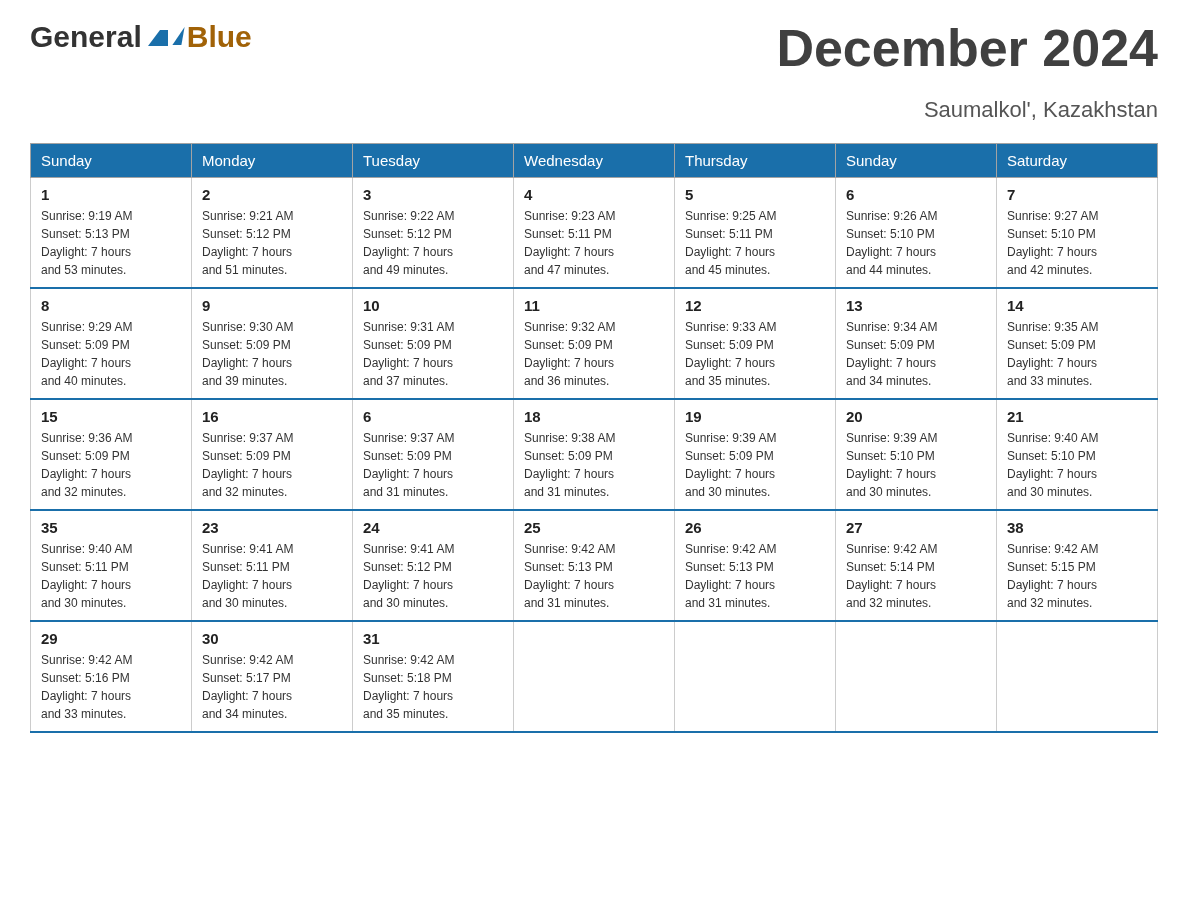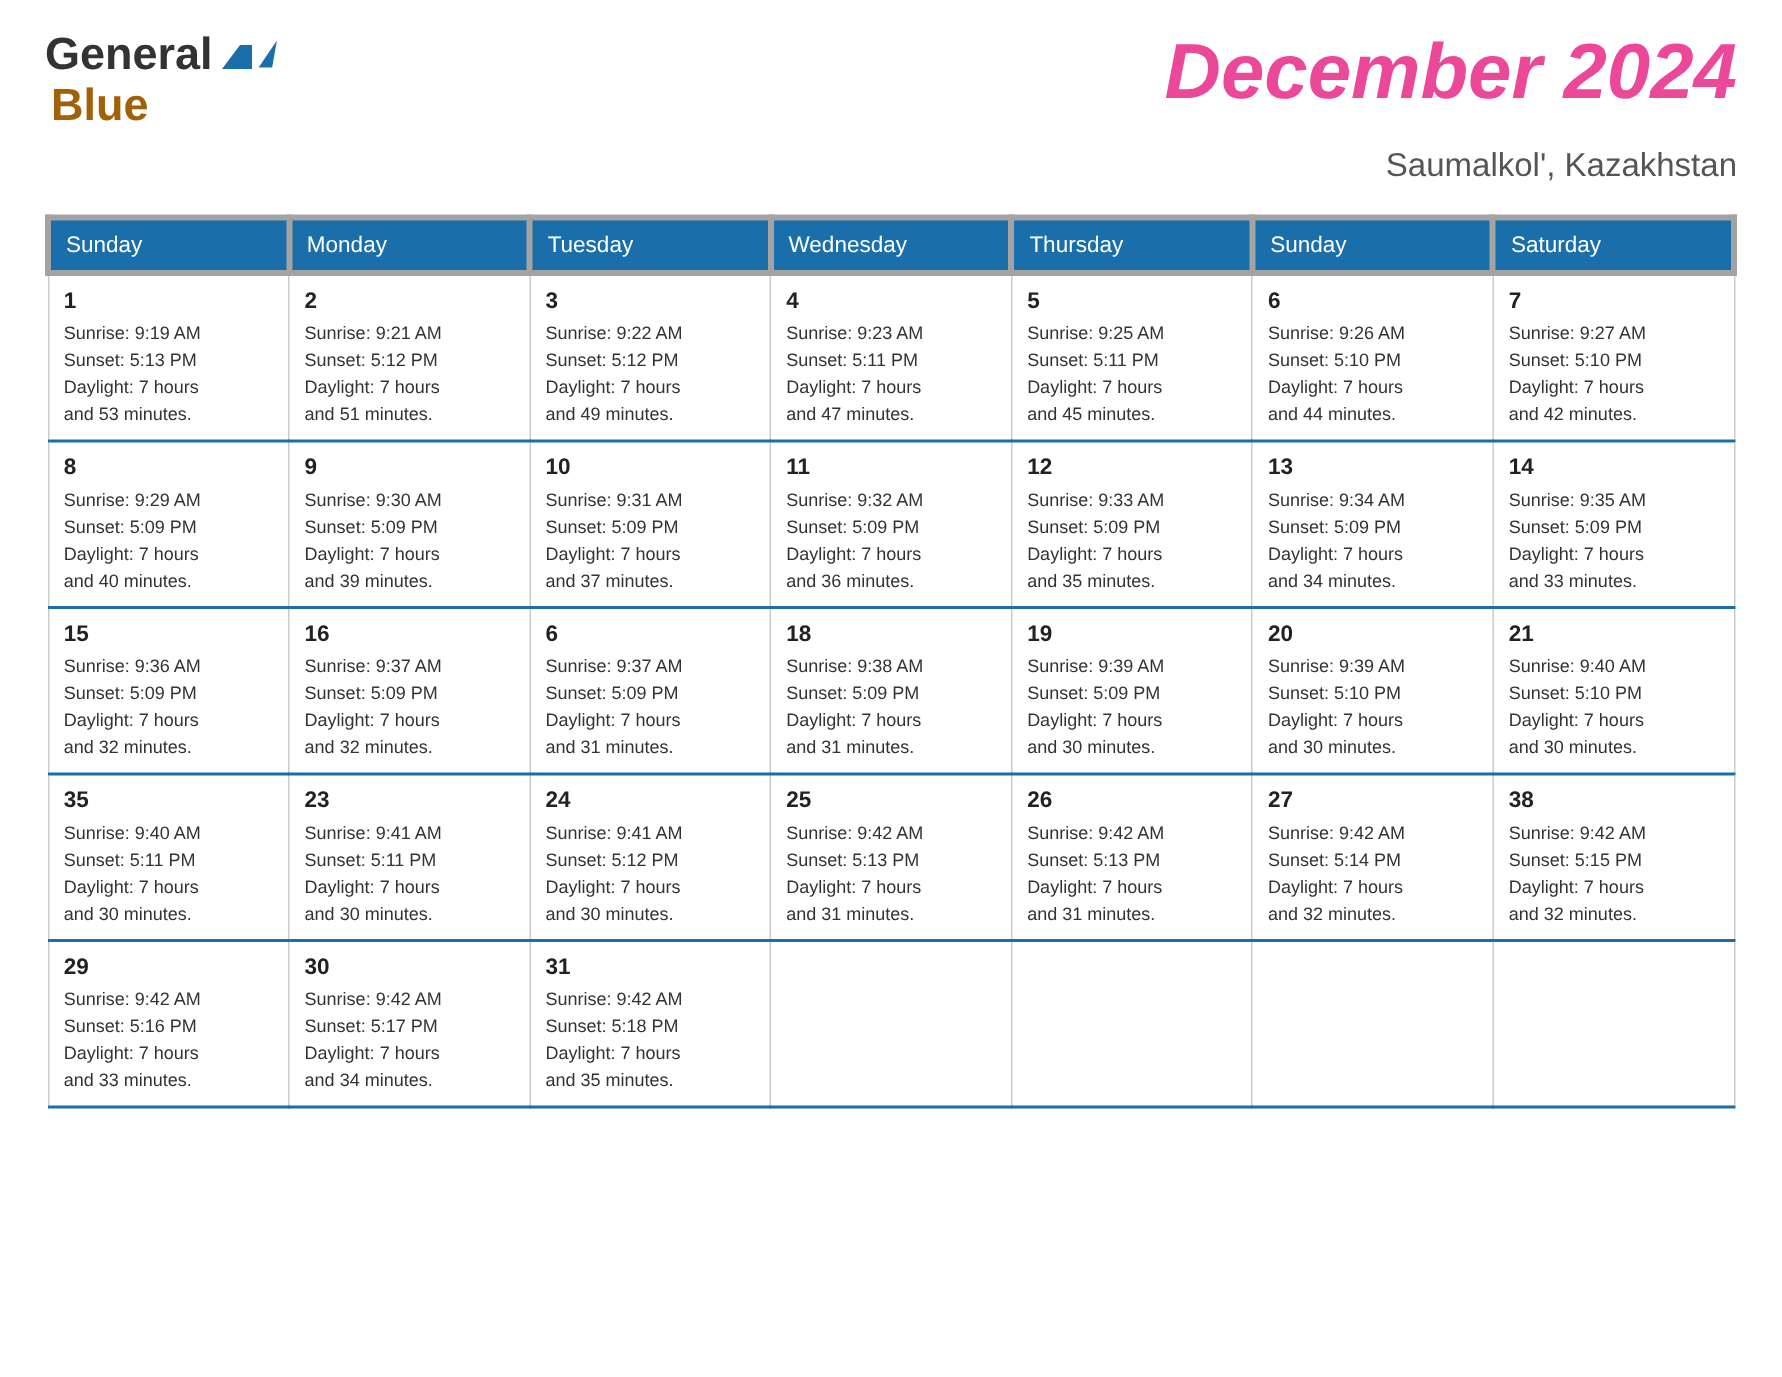--- a/index.html
+++ b/index.html
@@ -15,41 +15,40 @@
       justify-content: space-between;
       align-items: flex-start;
       margin-bottom: 20px;
     }
     .title-area {
       text-align: right;
     }
     .month-title {
       font-size: 52px;
       font-weight: bold;
-      color: #ec4899;
+      color: #404040;
       line-height: 1.1;
-      font-style: italic;
     }
     .location {
       font-size: 22px;
       color: #555;
       margin-top: 20px;
     }
     table {
       width: 100%;
       border-collapse: collapse;
     }
     thead tr th {
       background-color: #1a6faa;
       color: #fff;
       font-size: 15px;
       font-weight: normal;
       padding: 8px 10px;
       text-align: left;
-      border: 4px solid #a3a3a3;
+      border: 1px solid #a3a3a3;
     }
     tbody tr td {
       vertical-align: top;
       padding: 8px 10px;
       border-left: 1px solid #ccc;
       border-right: 1px solid #ccc;
       font-size: 13px;
       color: #333;
       width: 14.28%;
     }
@@ -68,21 +67,20 @@
     .day-info {
       font-size: 12px;
       color: #333;
       line-height: 1.5;
     }
     .empty-cell {
       background: #fff;
     }
     .logo-wrapper {
       display: flex;
-      flex-direction: column;
       align-items: flex-start;
     }
     .logo-line1 {
       display: flex;
       align-items: center;
     }
   </style>
 </head>
 <body>
 

